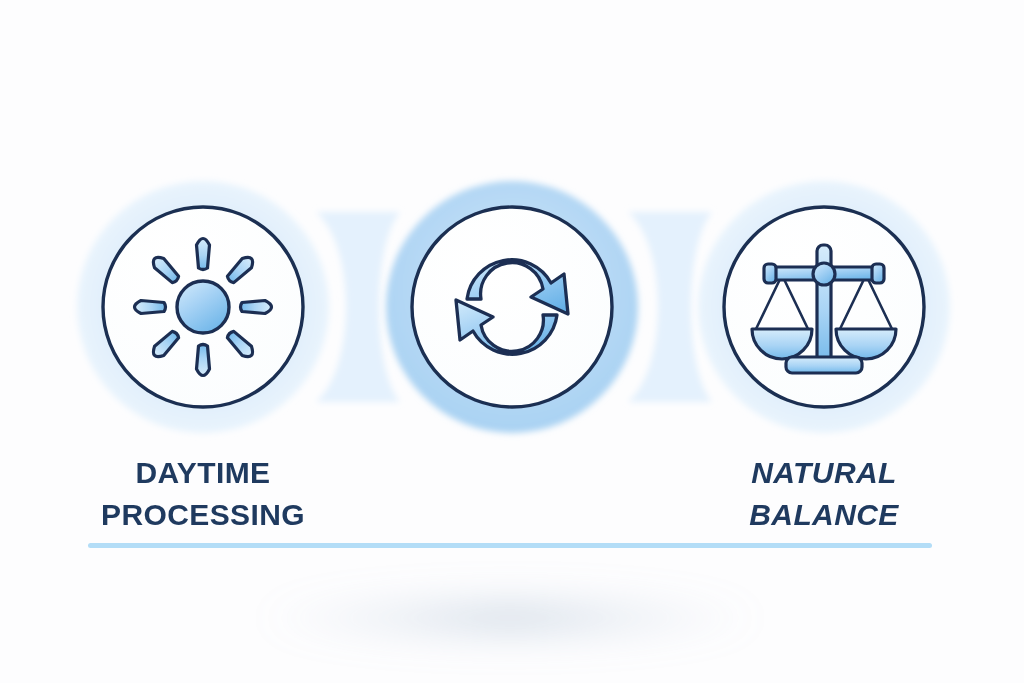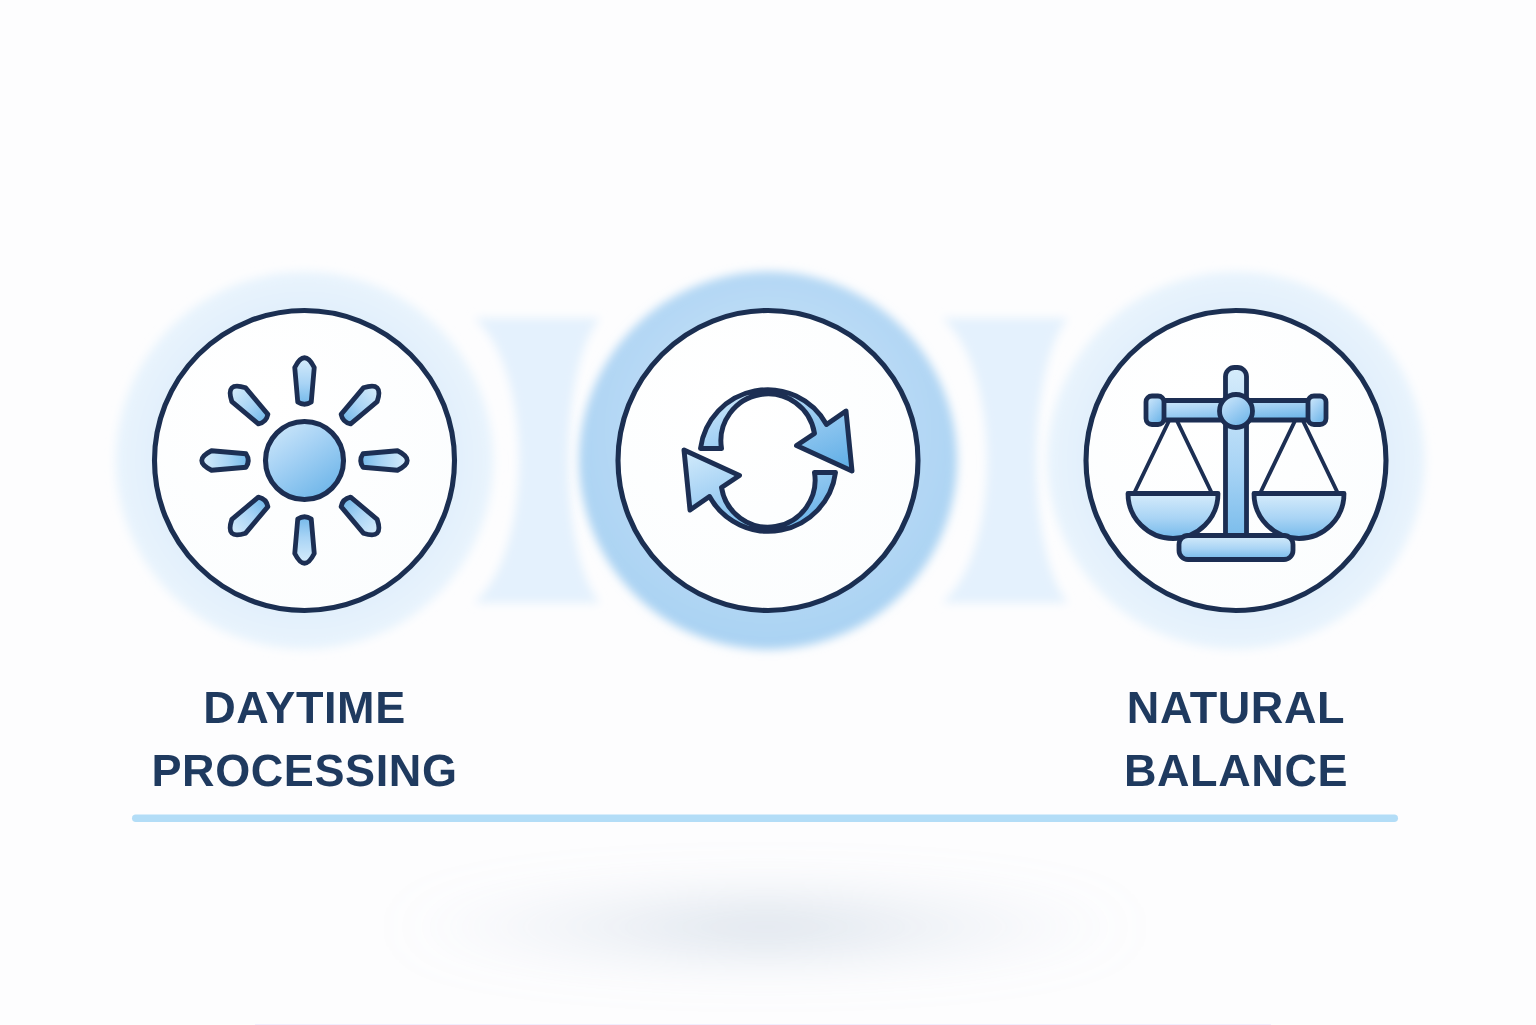--- a/index.html
+++ b/index.html
@@ -11,21 +11,21 @@
     width: 1024px;
     height: 683px;
     overflow: hidden;
     font-family: "Liberation Sans", sans-serif;
     background: #fdfdfe;
   }
   #stage {
     position: relative;
     width: 1024px;
     height: 683px;
-    background: #c4b5fd;
+    background: #ec4899;
   }
   #graphic {
     position: absolute;
     left: 0;
     top: 0;
     width: 1024px;
     height: 683px;
   }
   .label-layer {
     position: absolute;
@@ -43,21 +43,21 @@
     font-family: "Liberation Sans", sans-serif;
     font-weight: bold;
     font-size: 30px;
     line-height: 42px;
     letter-spacing: 0.4px;
     white-space: pre-line;
     pointer-events: auto;
   }
   .step-label.l1 { left: 53px;  top: 452px; }
   .step-label.l2 { left: 362px; top: 452px; }
-  .step-label.l3 { left: 674px; top: 452px; }
+  .step-label.l3 { left: 674px; top: 452px; font-style: italic; }
 </style>
 </head>
 <body>
 
 <div id="stage">
 
   <svg id="graphic" viewBox="0 0 1024 683">
     <defs>
       <radialGradient id="haloPale" cx="50%" cy="50%" r="50%">
         <stop offset="0%" stop-color="#dceefc"></stop>

